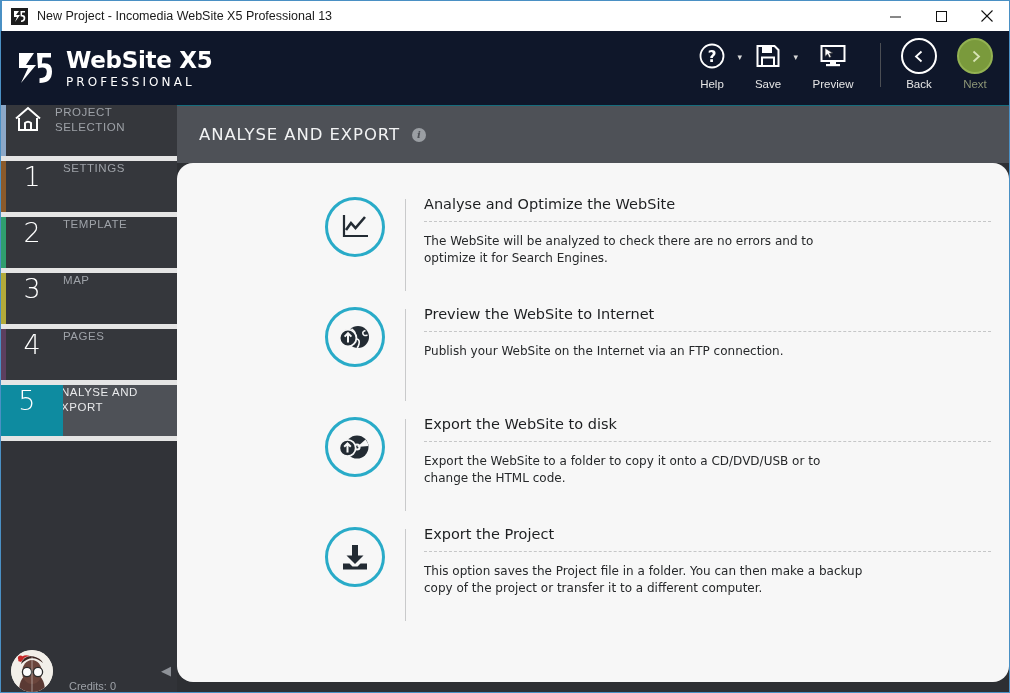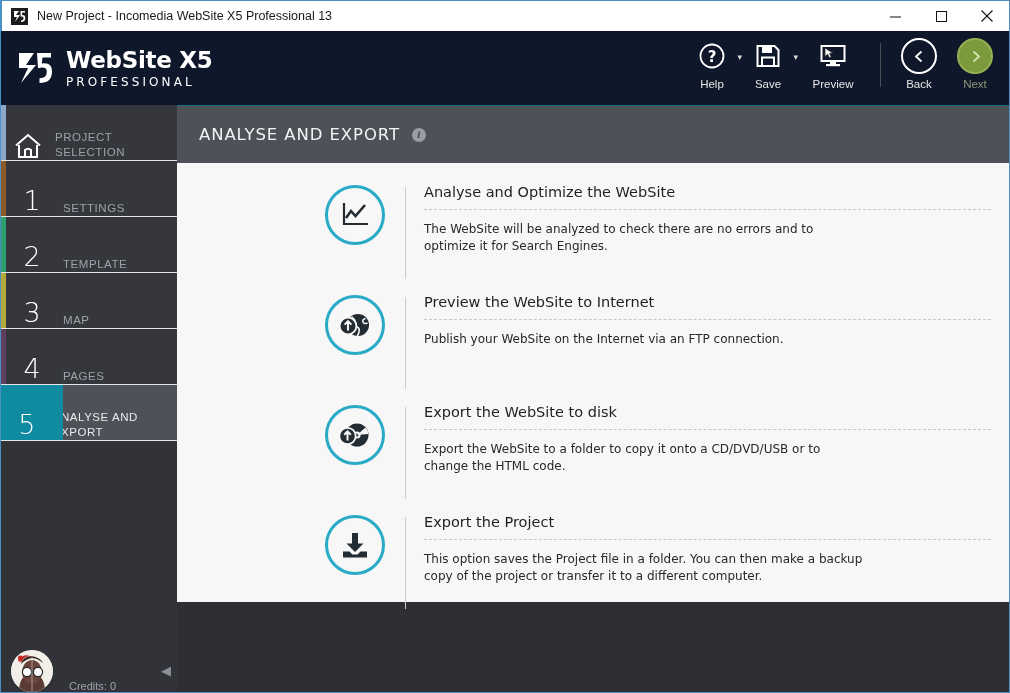--- a/index.html
+++ b/index.html
@@ -99,23 +99,23 @@
   }
 
   
   .sidebar {
     position: absolute; top: 105px; left: 0;
     width: 176px; height: 587px;
     background: #313338;
   }
   .side-item {
     position: relative; height: 56px;
-    display: flex; align-items: flex-end;
+    display: flex; align-items: flex-start;
     background: #35373c;
-    border-bottom: 1px solid #e5e5e5;
+    border-bottom: 5px solid #e5e5e5;
   }
   .side-item .stripe {
     position: absolute; left: 0; top: 0; width: 5px; height: 100%;
   }
   .side-item .num {
     width: 62px; text-align: center;
     color: #ffffff; font-size: 27px; font-weight: 300;
     font-family: "DejaVu Sans", sans-serif;
   }
   .side-item .home {
@@ -162,23 +162,24 @@
   .info-badge {
     width: 14px; height: 14px; border-radius: 50%;
     background: #9a9ea3; color: #4e5157;
     font-size: 10px; font-weight: bold; font-style: italic;
     display: flex; align-items: center; justify-content: center;
     margin-left: 12px; font-family: "DejaVu Serif", serif;
   }
 
   .main-body {
     position: absolute; top: 163px; left: 176px;
-    width: 832px; height: 439px;
+    width: 832px; height: 519px;
     background: #f7f7f7;
-    padding-top: 18px;
+    padding-top: 30px;
+    border-radius: 16px;
   }
   .opt-row {
     display: flex; align-items: flex-start;
     padding: 0 18px 0 148px;
     height: 110px;
   }
   .opt-icon {
     width: 60px; height: 60px; border-radius: 50%;
     border: 3px solid #29abc8;
     display: flex; align-items: center; justify-content: center;

